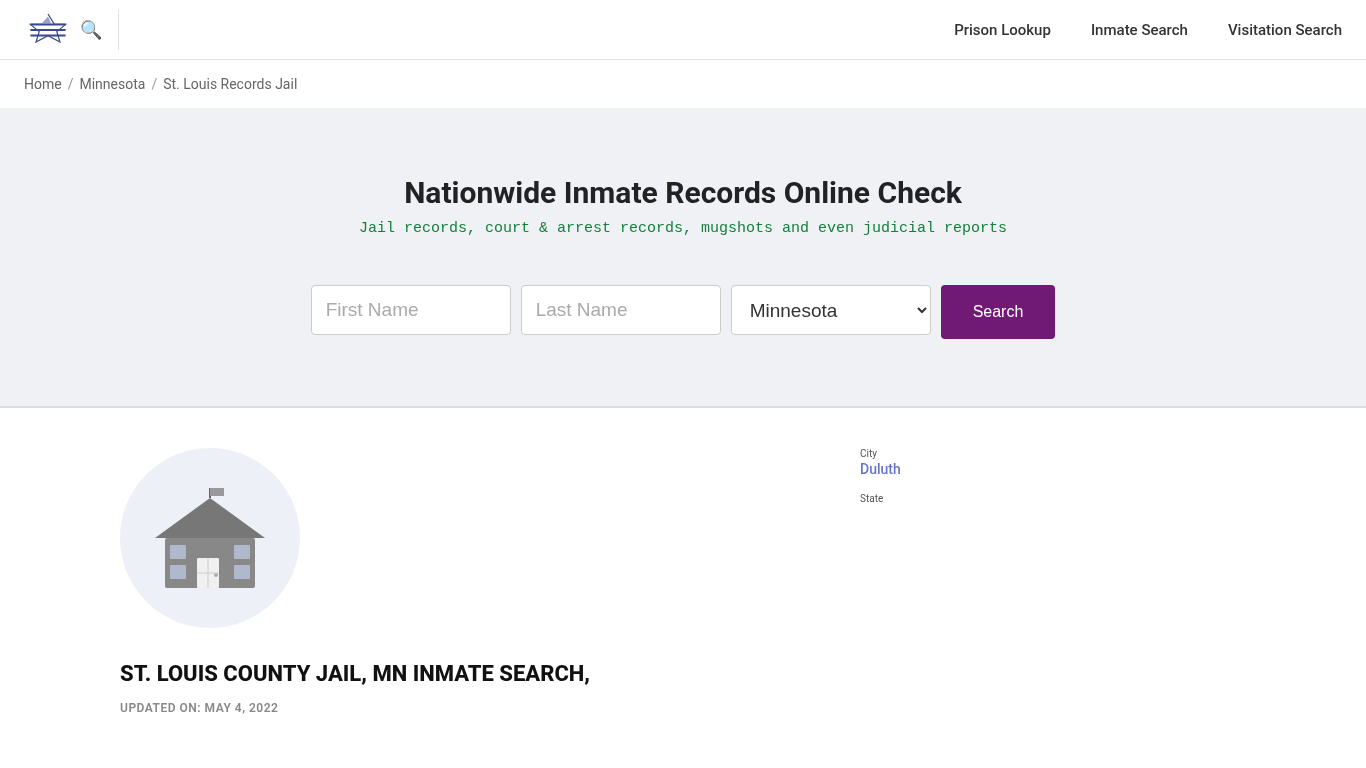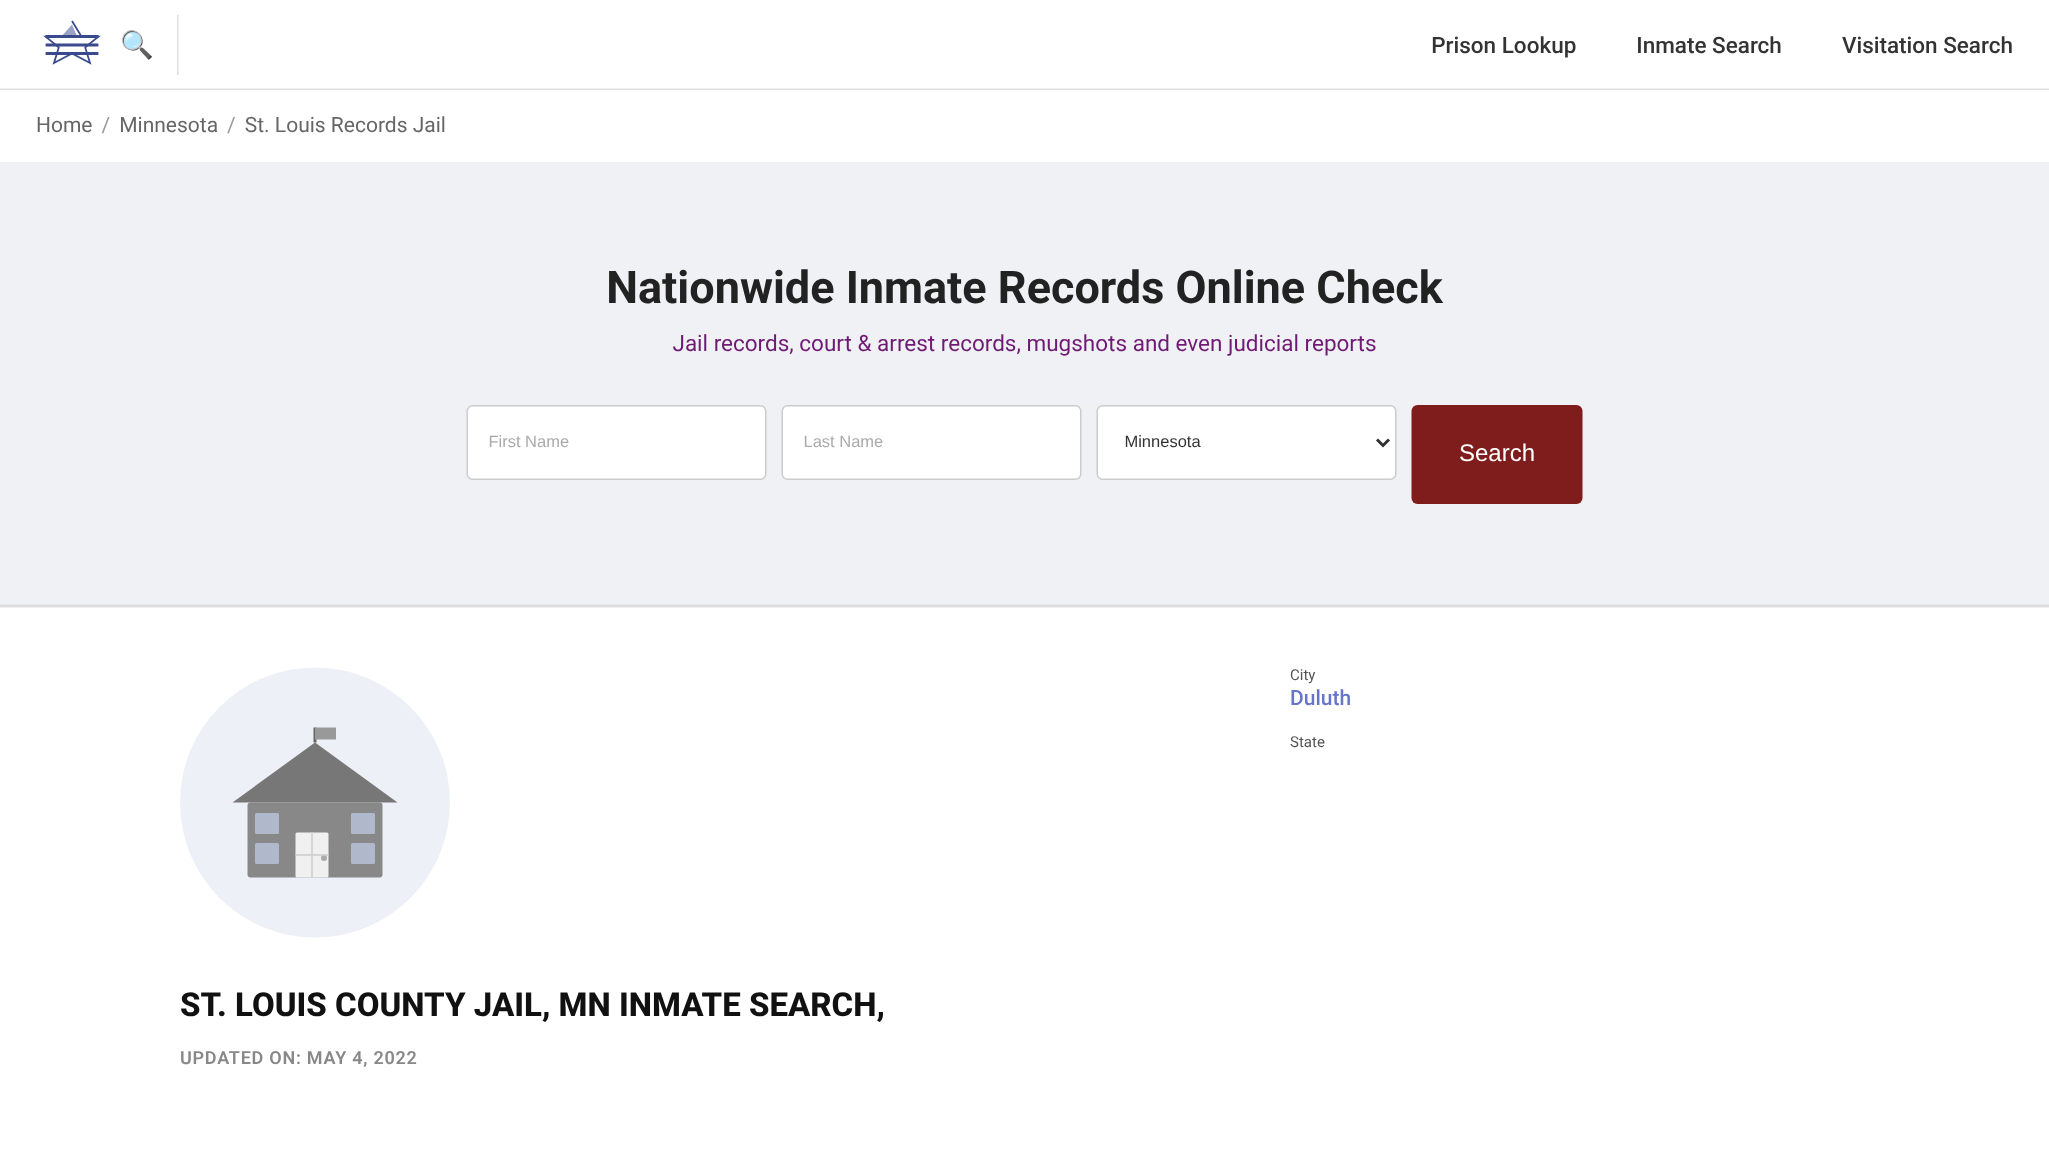--- a/index.html
+++ b/index.html
@@ -79,54 +79,55 @@
       border-bottom: 1px solid #ddd;
     }
     .hero h1 {
       font-size: 30px;
       font-weight: 700;
       color: #222;
       margin-bottom: 10px;
     }
     .hero p {
       font-size: 15px;
-      color: #701a75;
-      margin-bottom: 32px;
+      color: #15803d;
+      margin-bottom: 48px;
+      font-family: Liberation Mono, monospace;
     }
     .search-form {
       display: flex;
       justify-content: center;
       gap: 10px;
       flex-wrap: wrap;
     }
     .search-form input,
     .search-form select {
       height: 50px;
       border: 1px solid #ccc;
       border-radius: 4px;
       padding: 0 14px;
-      font-size: 11px;
+      font-size: 19px;
       background: #fff;
       color: #555;
       outline: none;
     }
     .search-form input {
       width: 200px;
     }
     .search-form select {
       width: 200px;
       color: #333;
     }
     .search-form input::placeholder {
       color: #aaa;
     }
     .search-btn {
-      height: 66px;
+      height: 54px;
       padding: 0 32px;
-      background: #7f1d1d;
+      background: #701a75;
       color: #fff;
       border: none;
       border-radius: 4px;
       font-size: 16px;
       font-weight: 500;
       cursor: pointer;
     }
 
     
     .main-content {

